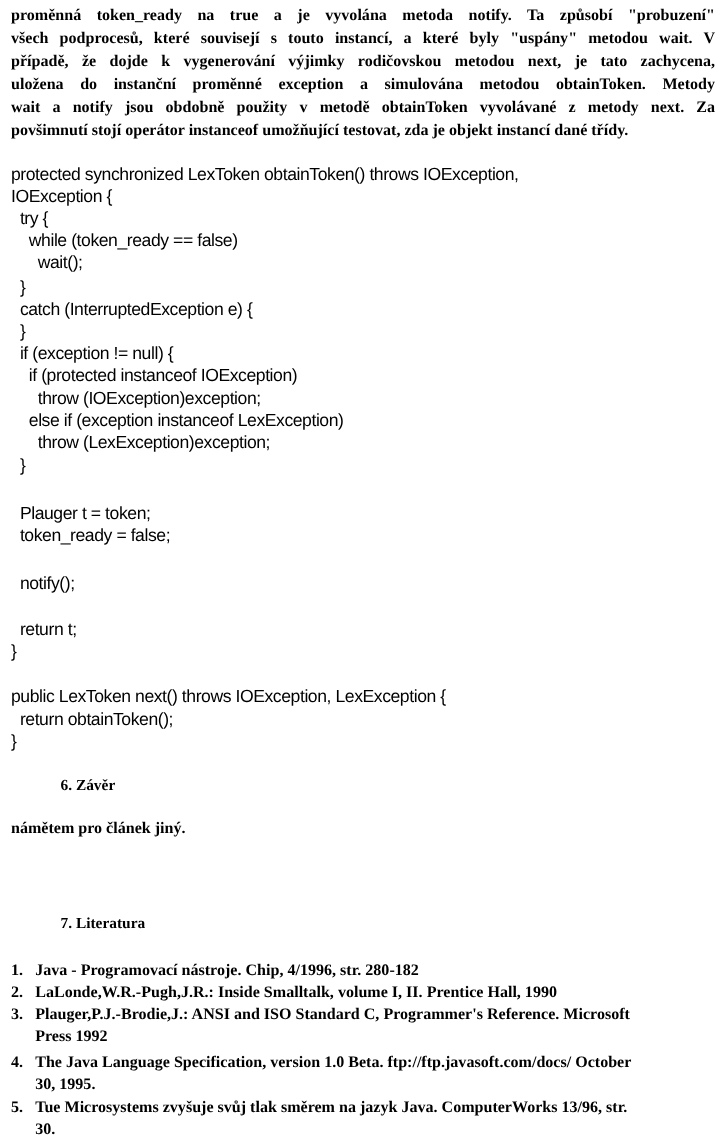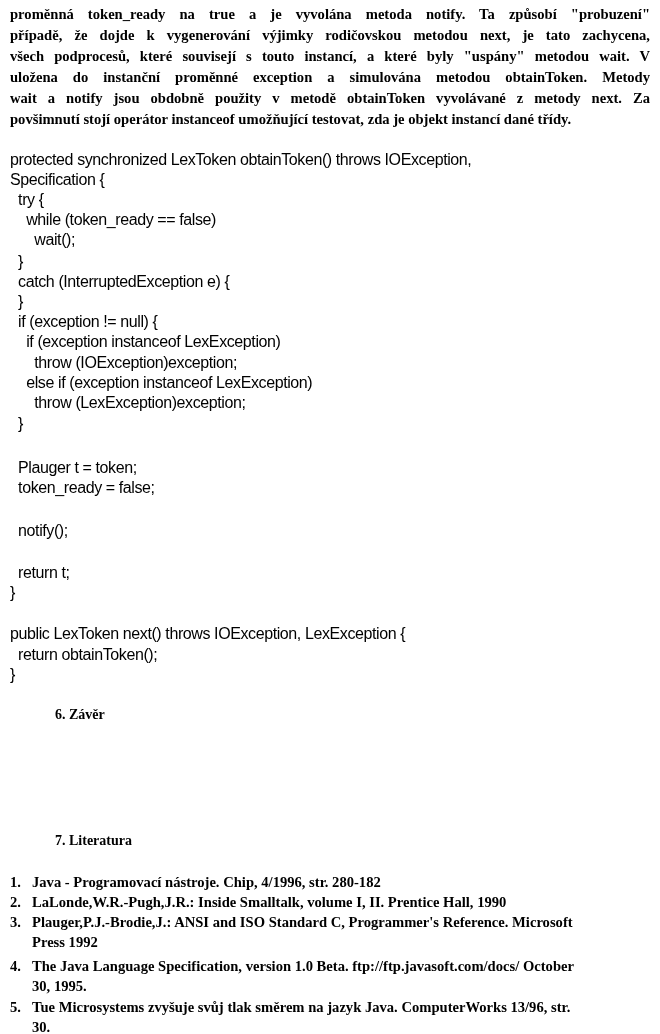--- a/index.html
+++ b/index.html
@@ -14,54 +14,55 @@
   .heading { position: absolute; left: 10px; font-weight: bold; font-size: 14px; margin-left: 45px; }
   .ref { position: absolute; left: 10px; width: 640px; font-size: 14.6px; line-height: 20px; }
   .ref .num { position: absolute; left: 0; }
   .ref .txt { position: absolute; left: 22px; white-space: nowrap; }
 </style>
 </head>
 <body>
 
 <div class="para serif" style="top:4px;">
   <span class="line">proměnná token_ready na true a je vyvolána metoda notify. Ta způsobí "probuzení"</span>
+  <span class="line">všech podprocesů, které souvisejí s touto instancí, a které byly "uspány" metodou wait. V</span>
   <span class="line">případě, že dojde k vygenerování výjimky rodičovskou metodou next, je tato zachycena,</span>
-  <span class="line">všech podprocesů, které souvisejí s touto instancí, a které byly "uspány" metodou wait. V</span>
   <span class="line">uložena do instanční proměnné exception a simulována metodou obtainToken. Metody</span>
   <span class="line">wait a notify jsou obdobně použity v metodě obtainToken vyvolávané z metody next. Za</span>
   <span class="line last">povšimnutí stojí operátor instanceof umožňující testovat, zda je objekt instancí dané třídy.</span>
 </div>
 
 <div class="code sans" style="top:150px;">
   <span class="cl" style="top:0px">protected synchronized LexToken obtainToken() throws IOException,</span>
-  <span class="cl" style="top:20px">Specification {</span>
+  <span class="cl" style="top:20px">IOException {</span>
   <span class="cl" style="top:40px">  try {</span>
   <span class="cl" style="top:60px">    while (token_ready == false)</span>
   <span class="cl" style="top:80px">      wait();</span>
   <span class="cl" style="top:102px">  }</span>
   <span class="cl" style="top:122px">  catch (InterruptedException e) {</span>
   <span class="cl" style="top:142px">  }</span>
   <span class="cl" style="top:162px">  if (exception != null) {</span>
-  <span class="cl" style="top:182px">    if (exception instanceof LexException)</span>
+  <span class="cl" style="top:182px">    if (protected instanceof IOException)</span>
   <span class="cl" style="top:203px">      throw (IOException)exception;</span>
   <span class="cl" style="top:223px">    else if (exception instanceof LexException)</span>
   <span class="cl" style="top:243px">      throw (LexException)exception;</span>
   <span class="cl" style="top:264px">  }</span>
   <span class="cl" style="top:308px">  Plauger t = token;</span>
   <span class="cl" style="top:328px">  token_ready = false;</span>
   <span class="cl" style="top:371px">  notify();</span>
   <span class="cl" style="top:413px">  return t;</span>
   <span class="cl" style="top:433px">}</span>
   <span class="cl" style="top:474px">public LexToken next() throws IOException, LexException {</span>
   <span class="cl" style="top:495px">  return obtainToken();</span>
   <span class="cl" style="top:515px">}</span>
 </div>
 
 <div class="heading serif" style="top:707px;">6. Závěr</div>
 <div class="para serif" style="top:743px;">
+  <span class="line last">námětem pro článek jiný.</span>
 </div>
 
 <div class="heading serif" style="top:833px;">7. Literatura</div>
 
 <div class="ref serif" style="top:872px;">
   <span class="num">1.</span>
   <span class="txt">Java - Programovací nástroje. Chip, 4/1996, str. 280-182</span>
 </div>
 <div class="ref serif" style="top:892px;">
   <span class="num">2.</span>

